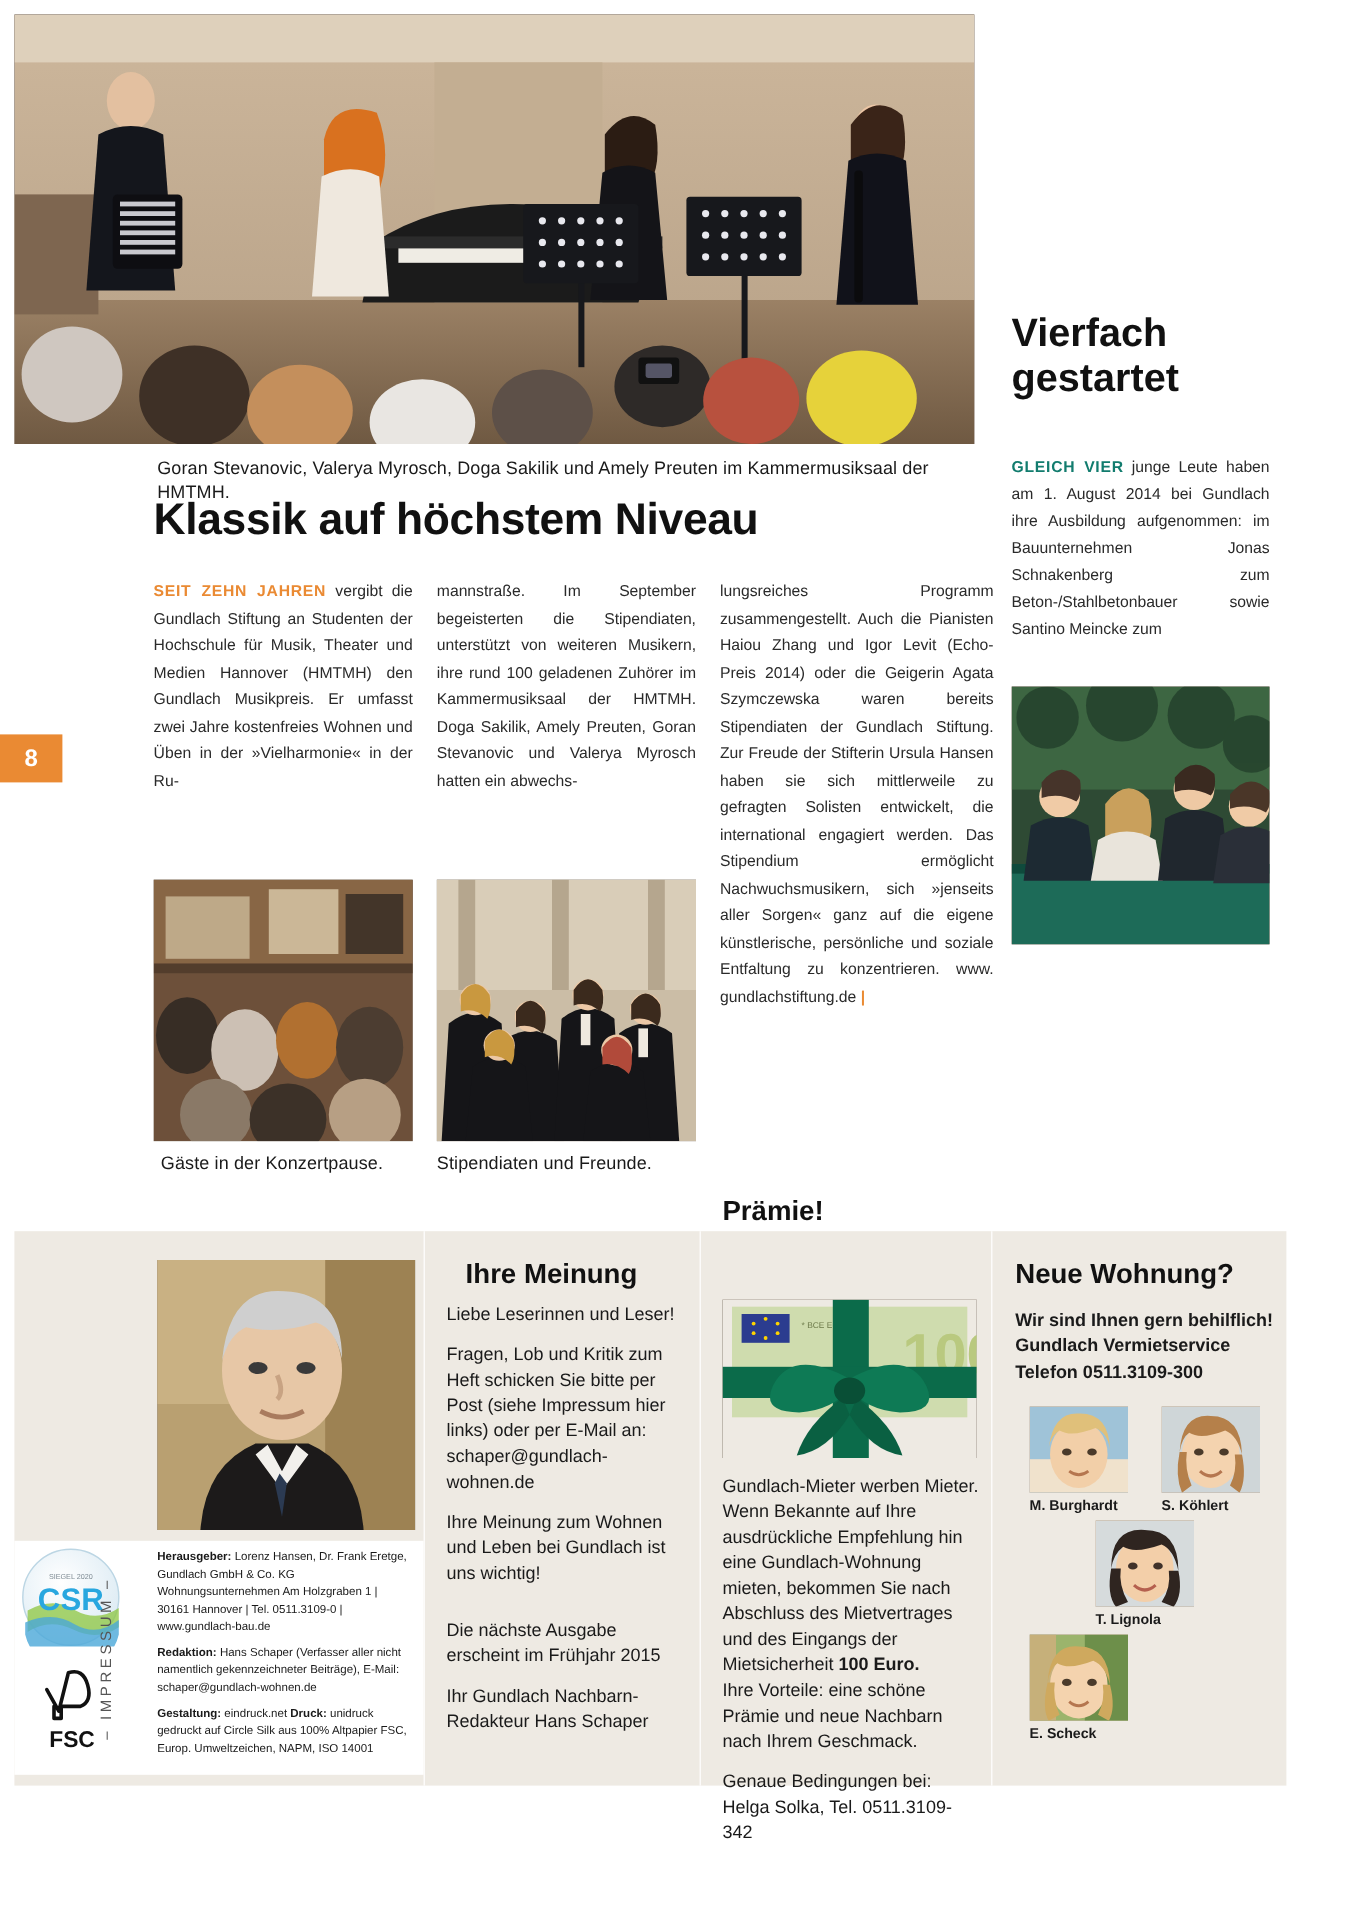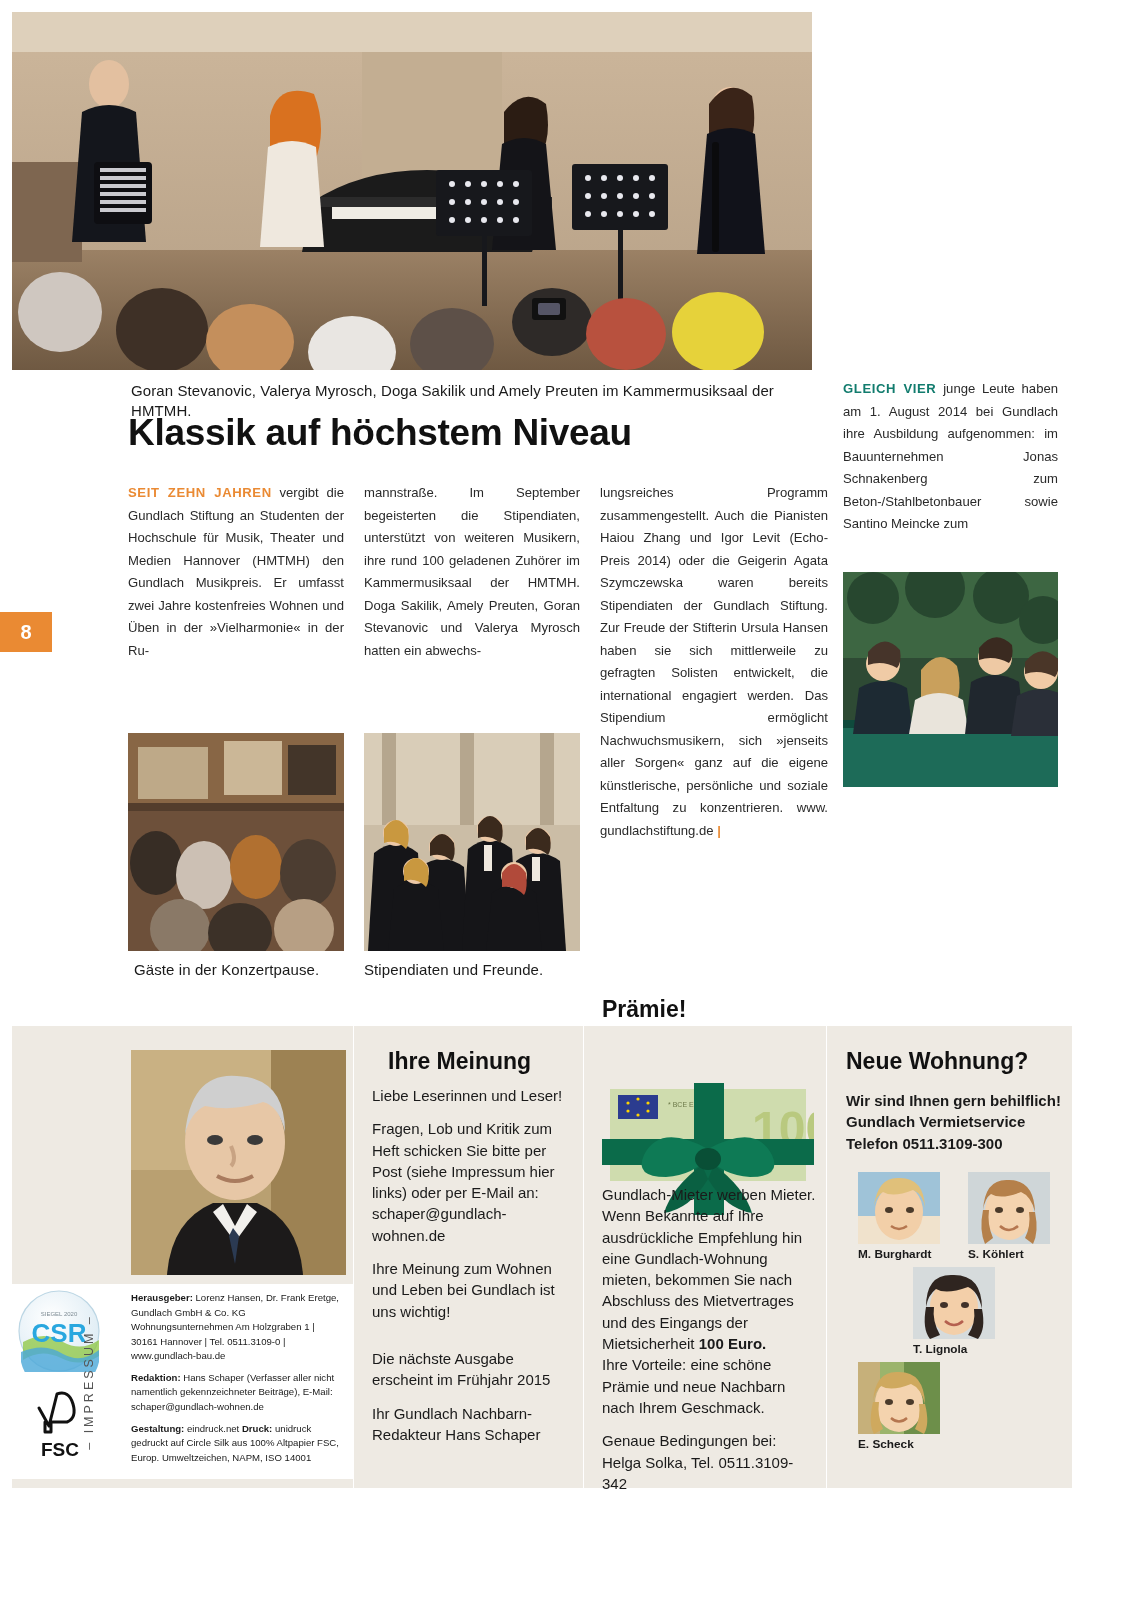--- a/index.html
+++ b/index.html
@@ -132,21 +132,21 @@
   }
   .panel-body { font-size: 15px; line-height: 1.42; color: #1a1a1a; }
   .panel-body p { margin: 0 0 12px 0; }
   .panel-body b { font-weight: bold; }
 
   #meinung-h { position: absolute; left: 372px; top: 1048px; margin-left: 16px; }
   #meinung-body { position: absolute; left: 372px; top: 1085px; width: 205px; }
 
   #praemie-h { position: absolute; left: 602px; top: 996px; }
   #photo-euro { left: 602px; top: 1083px; width: 212px; height: 132px; }
-  #praemie-body { position: absolute; left: 602px; top: 1184px; width: 216px; }
+  #praemie-body { position: absolute; left: 602px; top: 1228px; width: 216px; }
 
   #wohnung-h { position: absolute; left: 846px; top: 1048px; }
   #wohnung-body { position: absolute; left: 846px; top: 1090px; width: 215px; }
 
   .staff-grid {
     position: absolute; left: 846px; top: 1172px;
     width: 216px;
   }
   .staff-row { display: flex; gap: 28px; justify-content: center; }
   .staff { width: 82px; }
@@ -334,20 +334,24 @@
       <g fill="#efe9df">
         <rect x="120" y="112" width="8" height="26"></rect>
         <rect x="168" y="124" width="8" height="24"></rect>
       </g>
     </svg>
   </div>
 
   <div class="caption" id="cap-konzertpause">Gäste in der Konzertpause.</div>
   <div class="caption" id="cap-stipendiaten">Stipendiaten und Freunde.</div>
 
+  <div class="side-headline">
+    <div>Vierfach</div>
+    <div>gestartet</div>
+  </div>
 
   <div class="col" id="side-col-a">
     <p><span class="lead-teal">GLEICH VIER</span><span> junge Leute haben am 1. August 2014 bei Gundlach ihre Ausbildung aufgenommen: im Bauunternehmen Jonas Schnakenberg zum Beton-/Stahlbetonbauer sowie Santino Meincke zum</span></p>
   </div>
 
   <div class="photo" id="photo-azubis">
     <svg viewBox="0 0 215 215" preserveAspectRatio="none" aria-hidden="true">
       <rect width="215" height="215" fill="#2e4a34"></rect>
       <rect x="0" y="0" width="215" height="86" fill="#3d6642"></rect>
       <g fill="#1f3a28" opacity="0.7">

